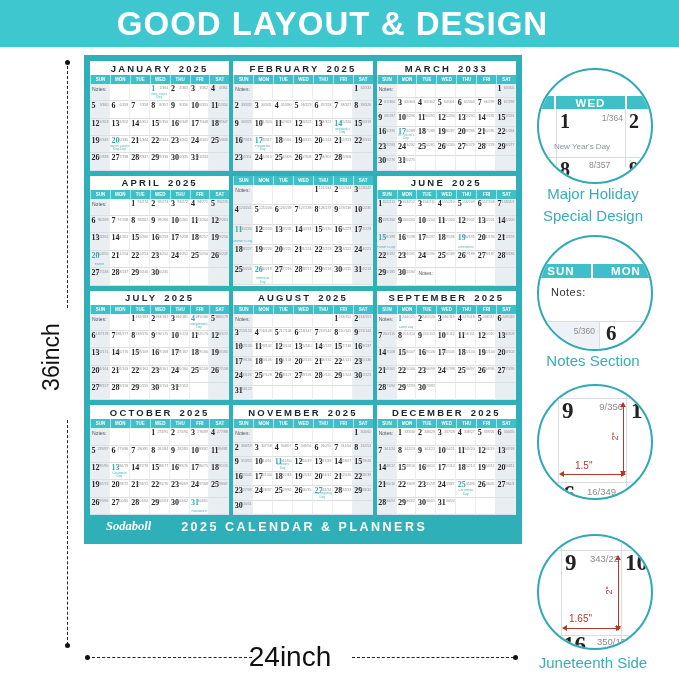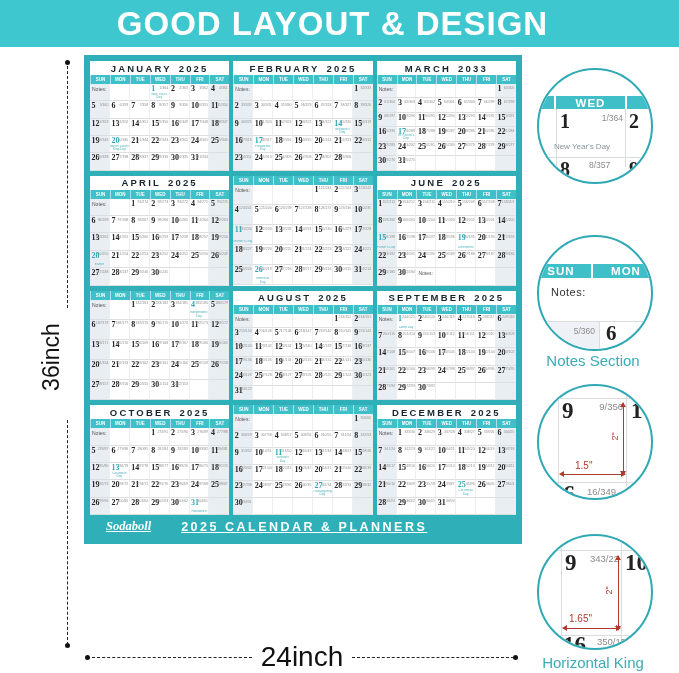--- a/index.html
+++ b/index.html
@@ -25,31 +25,31 @@
   .m-grid{flex:1;display:grid;grid-template-columns:repeat(7,1fr);min-height:0;}
   .cell{position:relative;border-bottom:0.5px solid #dcdfe2;border-right:0.5px solid #ecEEef;min-width:0;}
   .cell.we{background:#e9eef3;}
   .d{position:absolute;left:1.5px;top:0;font-family:"Liberation Serif",serif;font-weight:bold;
      font-size:8px;color:#222;line-height:9px;}
   .f{position:absolute;right:0.5px;top:1.5px;font-size:3.5px;color:#8f8f8f;line-height:4px;}
   .hol .d{color:#2fa9b2;}
   .hname{position:absolute;left:0;right:0;bottom:0.5px;font-size:3.2px;line-height:3.4px;color:#4db3ba;
          text-align:center;max-height:7px;overflow:hidden;}
   .notes{position:absolute;left:2px;top:2px;font-size:5px;color:#555;white-space:nowrap;z-index:2;}
-  .pfooter{flex:0 0 23px;display:flex;align-items:center;padding-left:16px;color:#fff;text-decoration:underline;}
+  .pfooter{flex:0 0 23px;display:flex;align-items:center;padding-left:16px;color:#fff;}
   .brand{font-family:"Liberation Serif",serif;font-style:italic;font-weight:bold;font-size:12.5px;}
   .ptitle{margin-left:30px;font-weight:bold;font-size:12.5px;letter-spacing:2.5px;white-space:nowrap;}
 
   
   .vdash{position:absolute;left:67px;width:0;border-left:1.5px dashed #222;}
   .hdash{position:absolute;top:657px;height:0;border-top:1.5px dashed #222;}
   .dot{position:absolute;width:5px;height:5px;background:#111;border-radius:50%;}
   .vlabel{position:absolute;left:-10px;top:345px;width:120px;height:24px;text-align:center;
           font-size:23px;color:#111;transform:rotate(-90deg);}
-  .hlabel{position:absolute;left:252px;top:641px;width:100px;text-align:center;font-size:28px;color:#111;}
+  .hlabel{position:absolute;left:240px;top:641px;width:100px;text-align:center;font-size:28px;color:#111;}
 
   
   .circle{position:absolute;width:112px;height:112px;border-radius:50%;border:2.5px solid #2fa9b5;
           background:#fff;overflow:hidden;}
   .cap{position:absolute;left:513px;width:160px;text-align:center;color:#3aacb6;font-size:15px;line-height:22px;}
   .band{position:absolute;height:13px;background:#3fbfc8;display:flex;align-items:center;justify-content:center;}
   .band span{color:#fff;font-weight:bold;font-size:11.5px;letter-spacing:1px;}
   .gv{position:absolute;width:1px;background:#d9dde0;}
   .gh{position:absolute;height:1px;background:#d9dde0;}
   .bign{position:absolute;font-family:"Liberation Serif",serif;font-weight:bold;color:#222;line-height:1;}
@@ -957,20 +957,21 @@
               </div>
               <div class="cell"></div>
               <div class="cell"></div>
               <div class="cell"></div>
               <div class="cell we"></div>
             </div>
           </div>
         </div>
         <div class="qrow">
           <div class="month">
+            <div class="m-title">JULY 2025</div>
             <div class="m-week">
               <span class="wd">SUN</span>
               <span class="wd">MON</span>
               <span class="wd">TUE</span>
               <span class="wd">WED</span>
               <span class="wd">THU</span>
               <span class="wd">FRI</span>
               <span class="wd">SAT</span>
             </div>
             <div class="m-grid" style="grid-template-rows: repeat(5, 1fr);">
@@ -1542,20 +1543,21 @@
               </div>
               <div class="cell hol">
                 <span class="d">31</span>
                 <span class="f">304/61</span>
                 <span class="hname">Halloween</span>
               </div>
               <div class="cell we"></div>
             </div>
           </div>
           <div class="month">
+            <div class="m-title">NOVEMBER 2025</div>
             <div class="m-week">
               <span class="wd">SUN</span>
               <span class="wd">MON</span>
               <span class="wd">TUE</span>
               <span class="wd">WED</span>
               <span class="wd">THU</span>
               <span class="wd">FRI</span>
               <span class="wd">SAT</span>
             </div>
             <div class="m-grid" style="grid-template-rows: repeat(6, 1fr);">
@@ -1860,20 +1862,24 @@
     <div class="gv" style="left:86px;top:39px;height:58px;"></div>
     <span class="bign" style="left:21px;top:41px;font-size:20px;">1</span>
     <span class="smf" style="left:42px;top:44px;width:42px;text-align:right;">1/364</span>
     <span class="bign" style="left:90px;top:41px;font-size:20px;">2</span>
     <span class="holname" style="left:0;width:86px;top:72px;">New Year's Day</span>
     <div class="gh" style="left:0;right:0;top:87px;"></div>
     <span class="smf" style="left:-7px;top:91px;">7/358</span>
     <span class="bign" style="left:21px;top:89px;font-size:20px;">8</span>
     <span class="smf" style="left:50px;top:91px;">8/357</span>
     <span class="bign" style="left:90px;top:89px;font-size:20px;">9</span>
+  </div>
+  <div class="cap" style="top:183px;">
+    <div>Major Holiday</div>
+    <div>Special Design</div>
   </div>
 
   <div class="circle" style="left:537px;top:235px;">
     <div class="band" style="left:-8px;top:27px;width:60px;height:14px;">
       <span>SUN</span>
     </div>
     <div class="band" style="left:54px;top:27px;width:66px;height:14px;">
       <span>MON</span>
     </div>
     <span class="noteslbl" style="left:12px;top:49px;">Notes:</span>
@@ -1911,15 +1917,15 @@
     <span class="bign" style="left:26px;top:15px;font-size:23px;">9</span>
     <span class="smf" style="left:38px;top:18px;width:42px;text-align:right;font-size:9.5px;">343/22</span>
     <span class="bign" style="left:86px;top:15px;font-size:23px;">10</span>
     <div class="arr-v" style="left:79px;top:20px;height:74px;"></div>
     <span class="redlbl rot" style="left:60px;top:50px;width:20px;text-align:center;font-size:9px;">2"</span>
     <div class="arr-h" style="left:24px;top:92px;width:57px;"></div>
     <span class="redlbl" style="left:30px;top:78px;">1.65"</span>
     <span class="bign" style="left:24px;top:97px;font-size:23px;">16</span>
     <span class="smf" style="left:58px;top:101px;font-size:9.5px;">350/15</span>
   </div>
-  <div class="cap" style="top:652px;">Horizontal King</div>
+  <div class="cap" style="top:652px;">Juneteenth Side</div>
 
 </div>
 
 </body></html>

